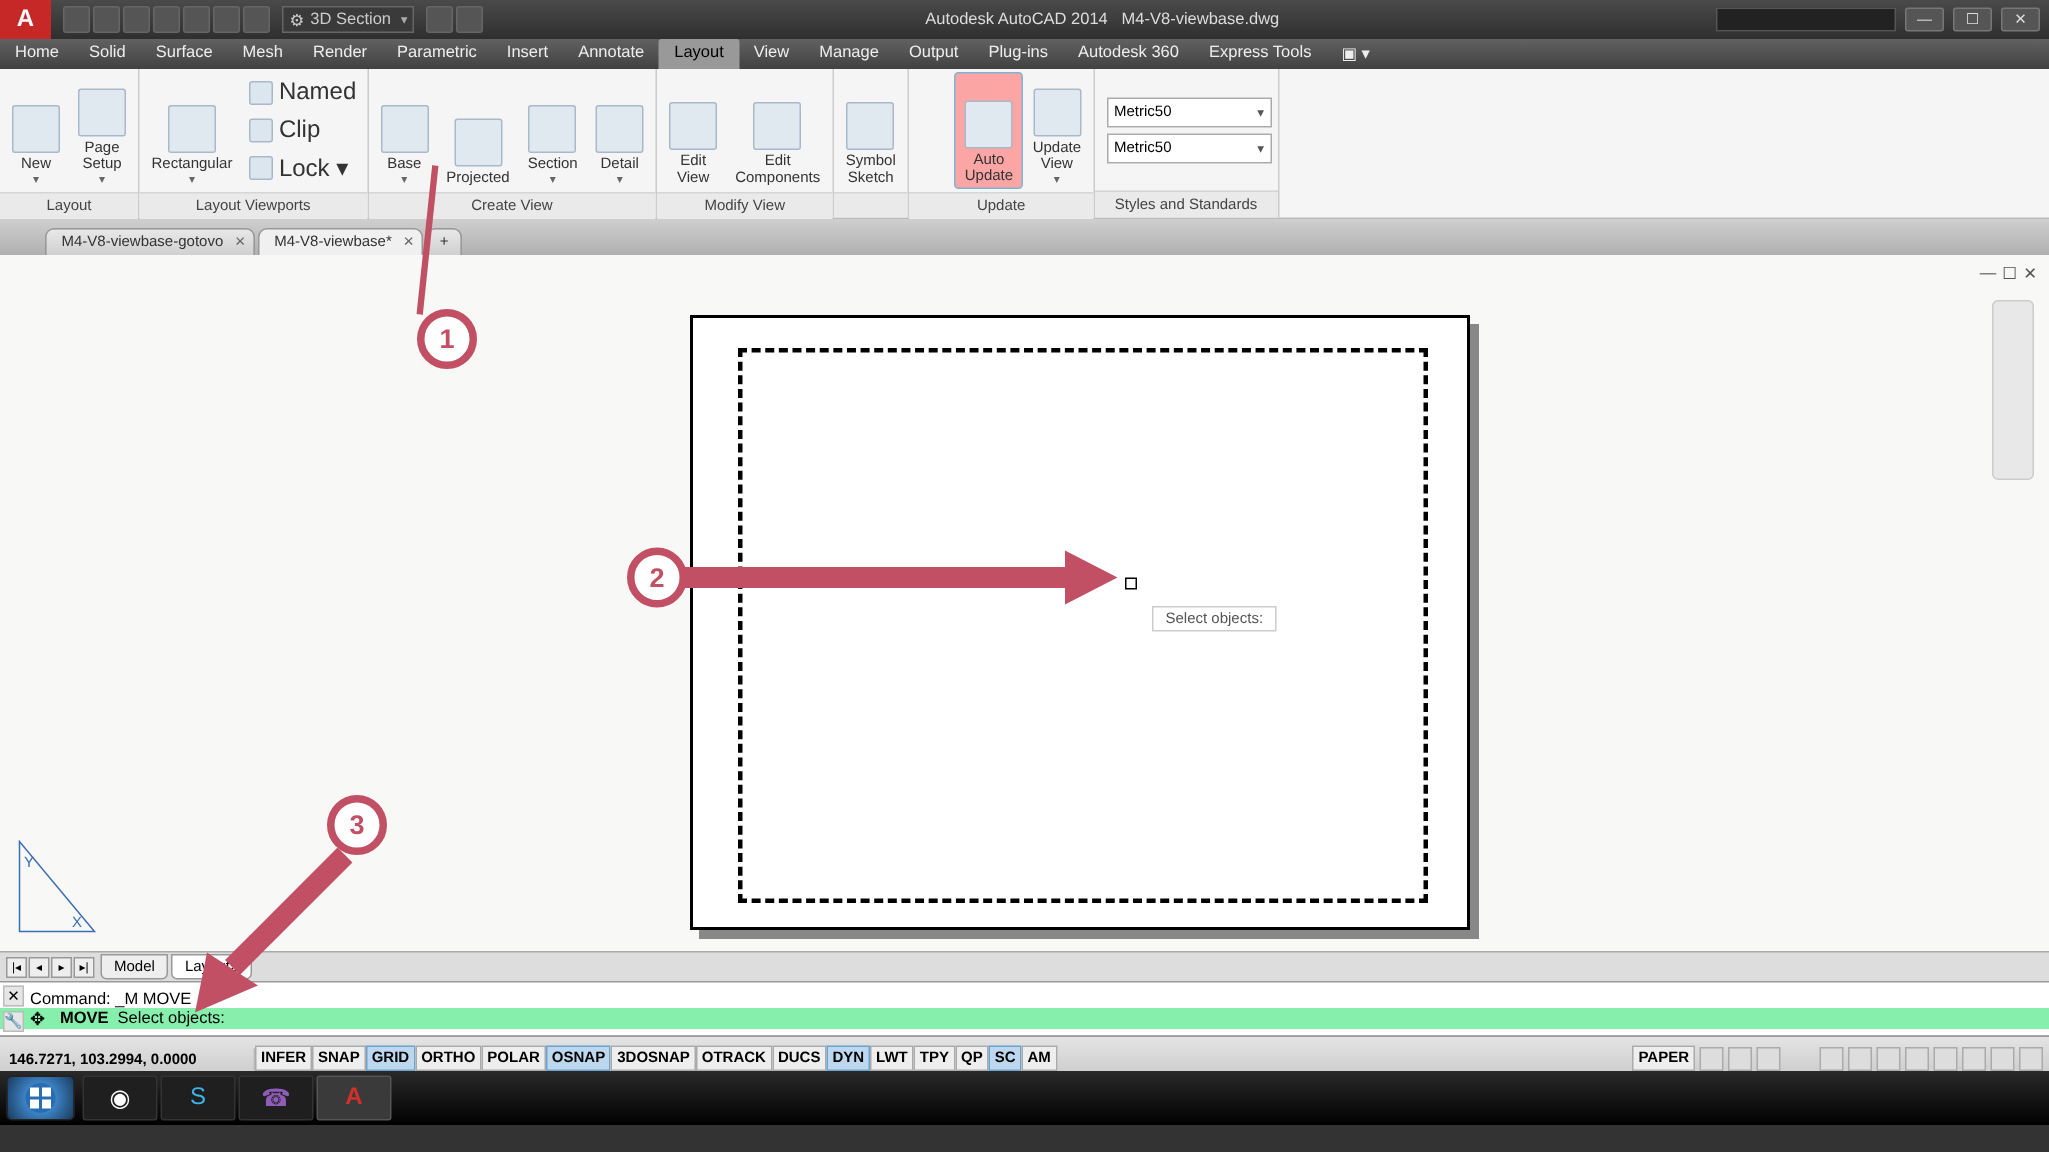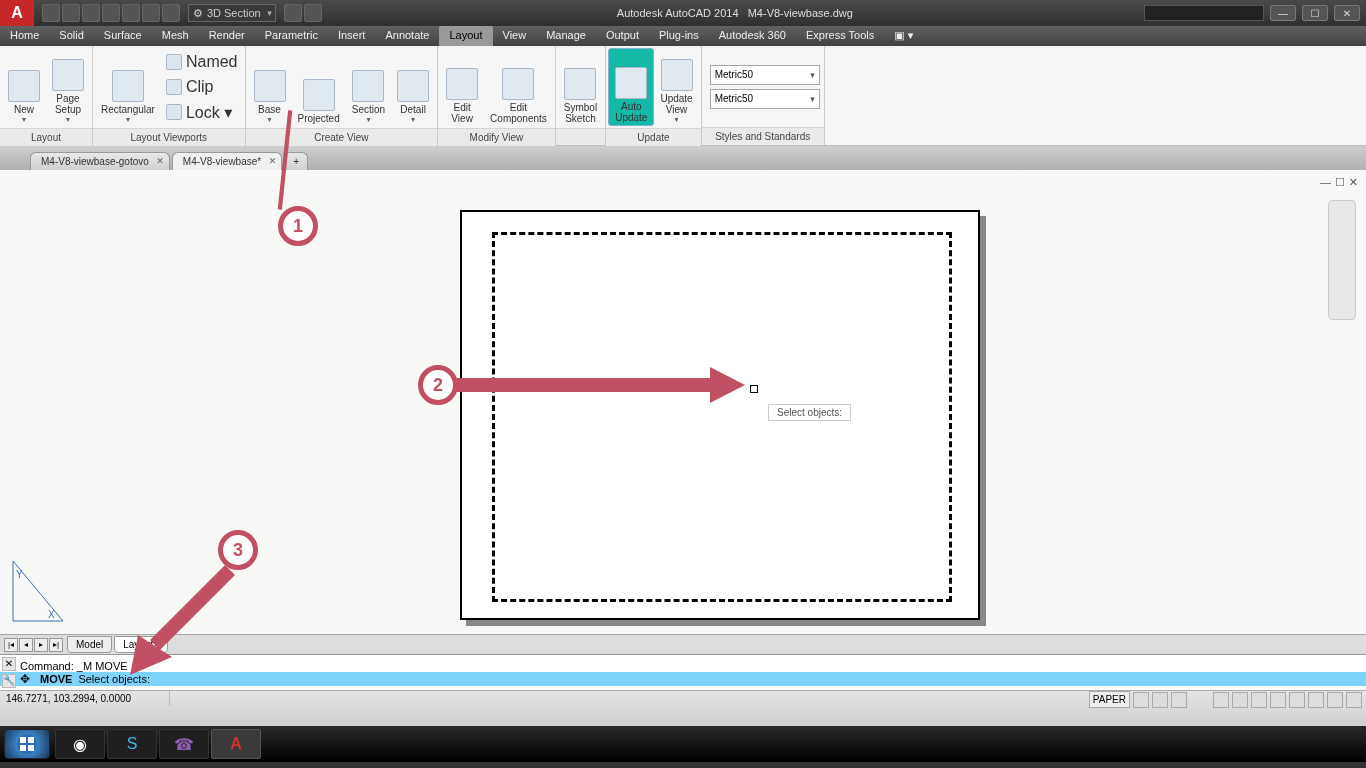--- a/index.html
+++ b/index.html
@@ -16,21 +16,21 @@
 .menubar { height: 20px; background: linear-gradient(#616161,#414141); display: flex; font-size: 11px; color: #eee; }
 .menubar .mitem { padding: 3px 10px; cursor: default; }
 .menubar .mitem.active { background: #999; color: #000; border-radius: 2px 2px 0 0; }
 .ribbon { height: 100px; background: #f5f5f5; border-bottom: 1px solid #bbb; display: flex; }
 .panel { border-right: 1px solid #ccc; display: flex; flex-direction: column; }
 .panel-body { flex: 1; display: flex; align-items: center; padding: 2px; }
 .panel-title { height: 18px; font-size: 10px; color: #444; text-align: center; background: #eaeaea; border-top: 1px solid #d5d5d5; line-height: 18px; }
 .bigbtn { display: flex; flex-direction: column; align-items: center; justify-content: flex-end; padding: 2px 6px; font-size: 10px; color: #333; height: 78px; cursor: default; }
 .bigbtn .icn { width: 32px; height: 32px; background: #e0e8f0; border: 1px solid #a9b9c9; margin-bottom: 2px; border-radius: 2px; }
 .bigbtn .drop { font-size: 8px; color: #666; }
-.bigbtn.active { background: #14b8a6; border: 1px solid #7fb3d5; border-radius: 3px; }
+.bigbtn.active { background: #fca5a5; border: 1px solid #7fb3d5; border-radius: 3px; margin-left: 28px; }
 .smallcol { display: flex; flex-direction: column; gap: 1px; padding: 2px; }
 .smallbtn { display: flex; align-items: center; gap: 4px; font-size: 16px; color: #333; padding: 1px 3px; height: 24px; }
 .smallbtn .si { width: 16px; height: 16px; background: #dce6ef; border: 1px solid #a9b9c9; border-radius: 2px; }
 .sel { background: #fff; border: 1px solid #aaa; font-size: 10px; height: 20px; width: 110px; padding: 0 4px; display:flex; align-items:center; position:relative; }
 .sel::after { content:"▾"; position:absolute; right:4px; color:#555; font-size:9px; }
 .tabbar { height: 24px; background: linear-gradient(#cfcfcf,#b0b0b0); display: flex; align-items: flex-end; padding-left: 30px; gap: 2px; }
 .dtab { background: linear-gradient(#e8e8e8,#d0d0d0); border: 1px solid #999; border-bottom: none; border-radius: 6px 6px 0 0; font-size: 10px; padding: 3px 20px 3px 10px; color: #333; position: relative; }
 .dtab.active { background: #f0f0f0; }
 .dtab .x { position:absolute; right:5px; top:3px; font-size:9px; color:#666; }
 .drawing { position: relative; height: 464px; background: #f8f8f6; }
@@ -42,26 +42,26 @@
 .viewcube { position:absolute; right:10px; top:30px; width:28px; height:120px; background:#e8e8e8; border:1px solid #ccc; border-radius:4px; }
 .docctrl { position:absolute; right:8px; top:6px; display:flex; gap:4px; font-size:11px; color:#555; }
 .docctrl span { cursor:default; }
 .modeltabs { height: 20px; background: #ddd; display:flex; align-items:center; font-size:10px; border-top:1px solid #aaa; }
 .modeltabs .nav { display:flex; gap:1px; padding:0 4px; }
 .modeltabs .nav div { width:14px; height:14px; border:1px solid #999; background:#eee; display:flex; align-items:center; justify-content:center; font-size:8px; }
 .modeltabs .t { padding:2px 8px; border:1px solid #999; background:#eee; border-radius:0 0 4px 4px; margin-right:2px; }
 .modeltabs .t.active { background:#fff; }
 .cmdarea { height: 36px; background:#fff; border-top:1px solid #999; font-family: "Consolas", monospace; font-size:11px; display:flex; flex-direction:column; justify-content:center; position:relative; }
 .cmd-hist { padding-left:20px; color:#000; }
-.cmd-line { padding-left:20px; color:#000; display:flex; gap:6px; align-items:center; background:#7dd3fc; }
+.cmd-line { padding-left:20px; color:#000; display:flex; gap:6px; align-items:center; background:#86efac; }
 .cmd-x { position:absolute; left:2px; top:2px; width:14px; height:14px; font-size:10px; text-align:center; background:#e6e6e6; border:1px solid #bbb; }
 .cmd-cfg { position:absolute; left:2px; bottom:2px; width:14px; height:14px; font-size:10px; text-align:center; background:#e6e6e6; border:1px solid #bbb; }
 .cmd-icon { width:14px; height:14px; display:inline-block; position:relative; }
 .cmd-icon::before { content:"✥"; font-size:12px; }
-.statusbar { height: 36px; background: linear-gradient(#e4e4e4,#cfcfcf); border-top:1px solid #aaa; display:flex; font-size:10px; align-items:flex-start; }
+.statusbar { height: 24px; background: linear-gradient(#e4e4e4,#cfcfcf); border-top:1px solid #aaa; display:flex; font-size:10px; align-items:flex-end;font-weight:bold; }
 .coords { padding:2px 6px; border-right:1px solid #bbb; width:170px; display:flex; align-items:center; }
 .sbtn { border:1px solid #aaa; padding:2px 3px; background:#eee; display:flex; align-items:center; }
 .sbtn.on { background:#bcd7ee; border-color:#6fa3cc; }
 .sb-spacer { flex:1; }
 .sb-right { display:flex; gap:3px; align-items:center; padding:0 4px; }
 .sb-right .sq { width:16px; height:16px; background:#ddd; border:1px solid #aaa; }
 .taskbar { height: 36px; background: linear-gradient(#2a2a2a,#000); display:flex; align-items:center; color:#fff; font-size:10px; }
 .startbtn { width:46px; height:30px; margin:0 4px; border-radius:4px; background: radial-gradient(circle at 50% 50%, #3b82c4 40%, #1a3a5a); border:1px solid #222; display:flex; align-items:center; justify-content:center; }
 .tb-icon { width:50px; height:30px; margin:0 1px; background:#1f1f1f; border:1px solid #333; border-radius:2px; display:flex; align-items:center; justify-content:center; font-size:16px; }
 .tb-icon.active { background:#3a3a3a; border-color:#555; }
@@ -306,20 +306,37 @@
   <div class="cmd-hist">Command: _M MOVE</div>
   <div class="cmd-line">
     <span class="cmd-icon"></span>
     <b>MOVE</b>
     <span>Select objects:</span>
   </div>
 </div>
 
 <div class="statusbar">
   <div class="coords">146.7271, 103.2994, 0.0000</div>
+  <div id="sbtns" style="display:flex;">
+      <div class="sbtn">INFER</div>
+      <div class="sbtn">SNAP</div>
+      <div class="sbtn on">GRID</div>
+      <div class="sbtn">ORTHO</div>
+      <div class="sbtn">POLAR</div>
+      <div class="sbtn on">OSNAP</div>
+      <div class="sbtn">3DOSNAP</div>
+      <div class="sbtn">OTRACK</div>
+      <div class="sbtn">DUCS</div>
+      <div class="sbtn on">DYN</div>
+      <div class="sbtn">LWT</div>
+      <div class="sbtn">TPY</div>
+      <div class="sbtn">QP</div>
+      <div class="sbtn on">SC</div>
+      <div class="sbtn">AM</div>
+    </div>
   <div class="sb-spacer"></div>
   <div class="sb-right">
     <div class="sbtn">
         <span>PAPER</span>
       </div>
     <div class="sq"></div>
     <div class="sq"></div>
     <div class="sq"></div>
     <div style="width:20px"></div>
     <div class="sq"></div>

